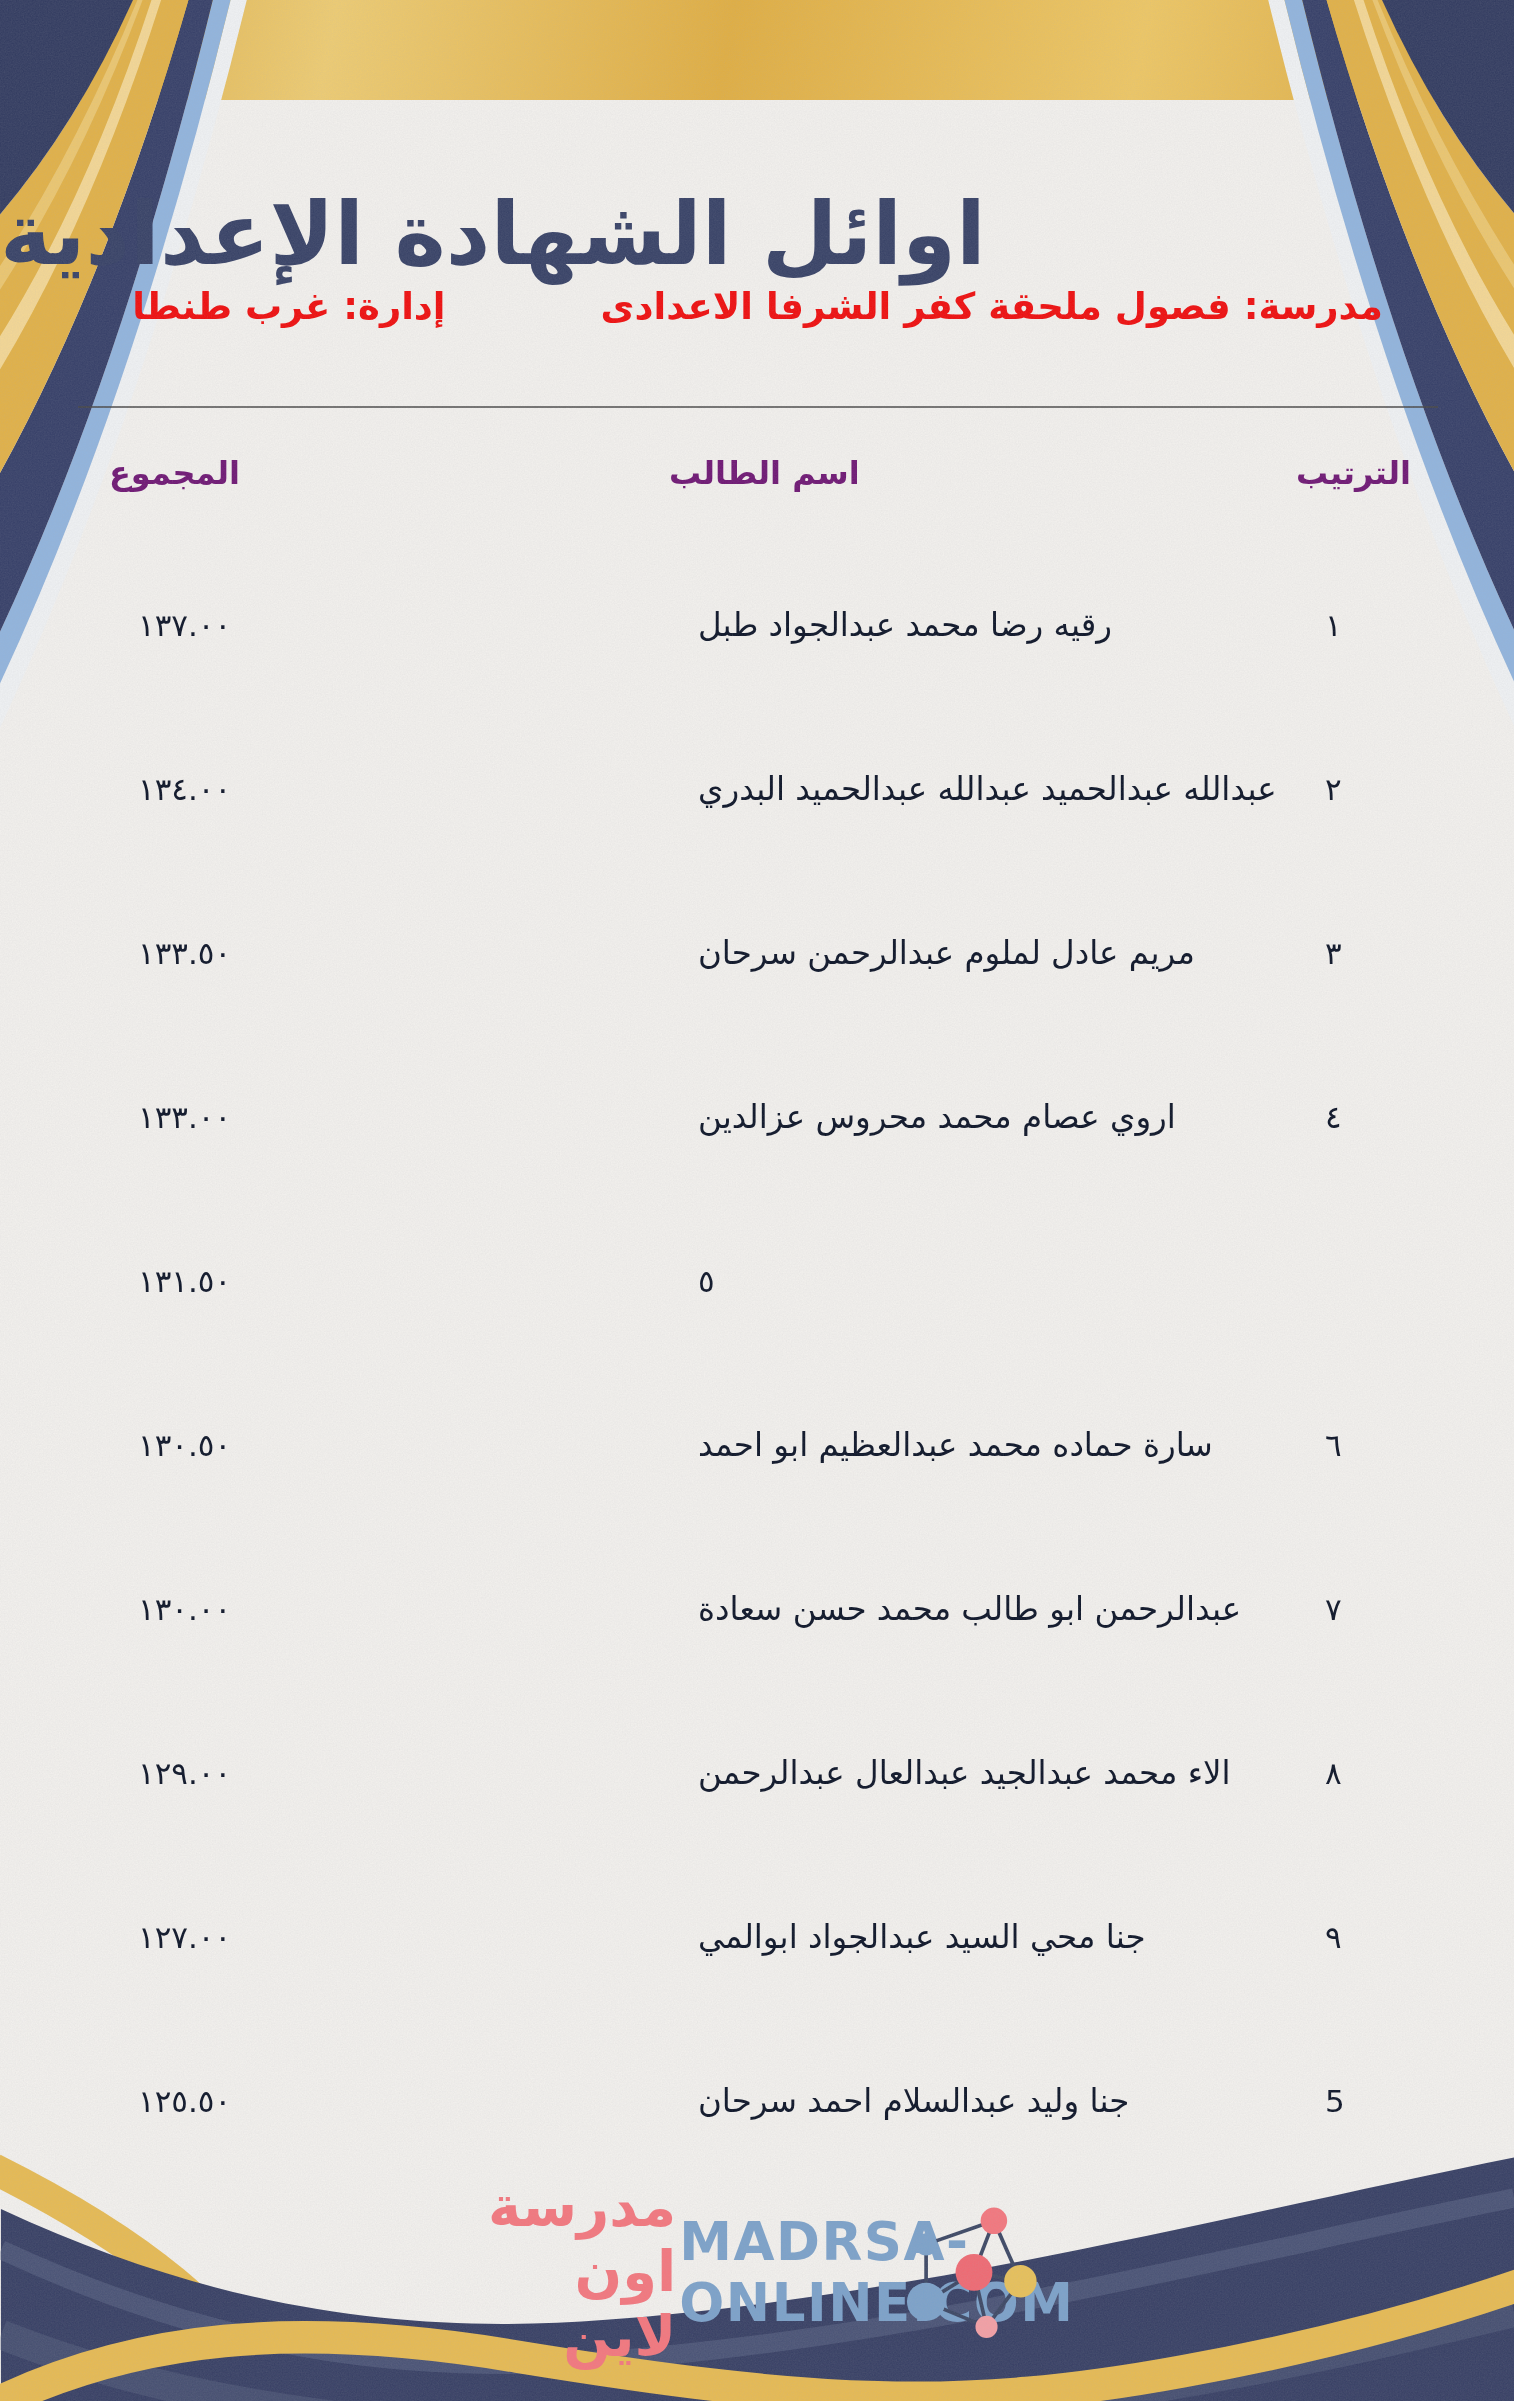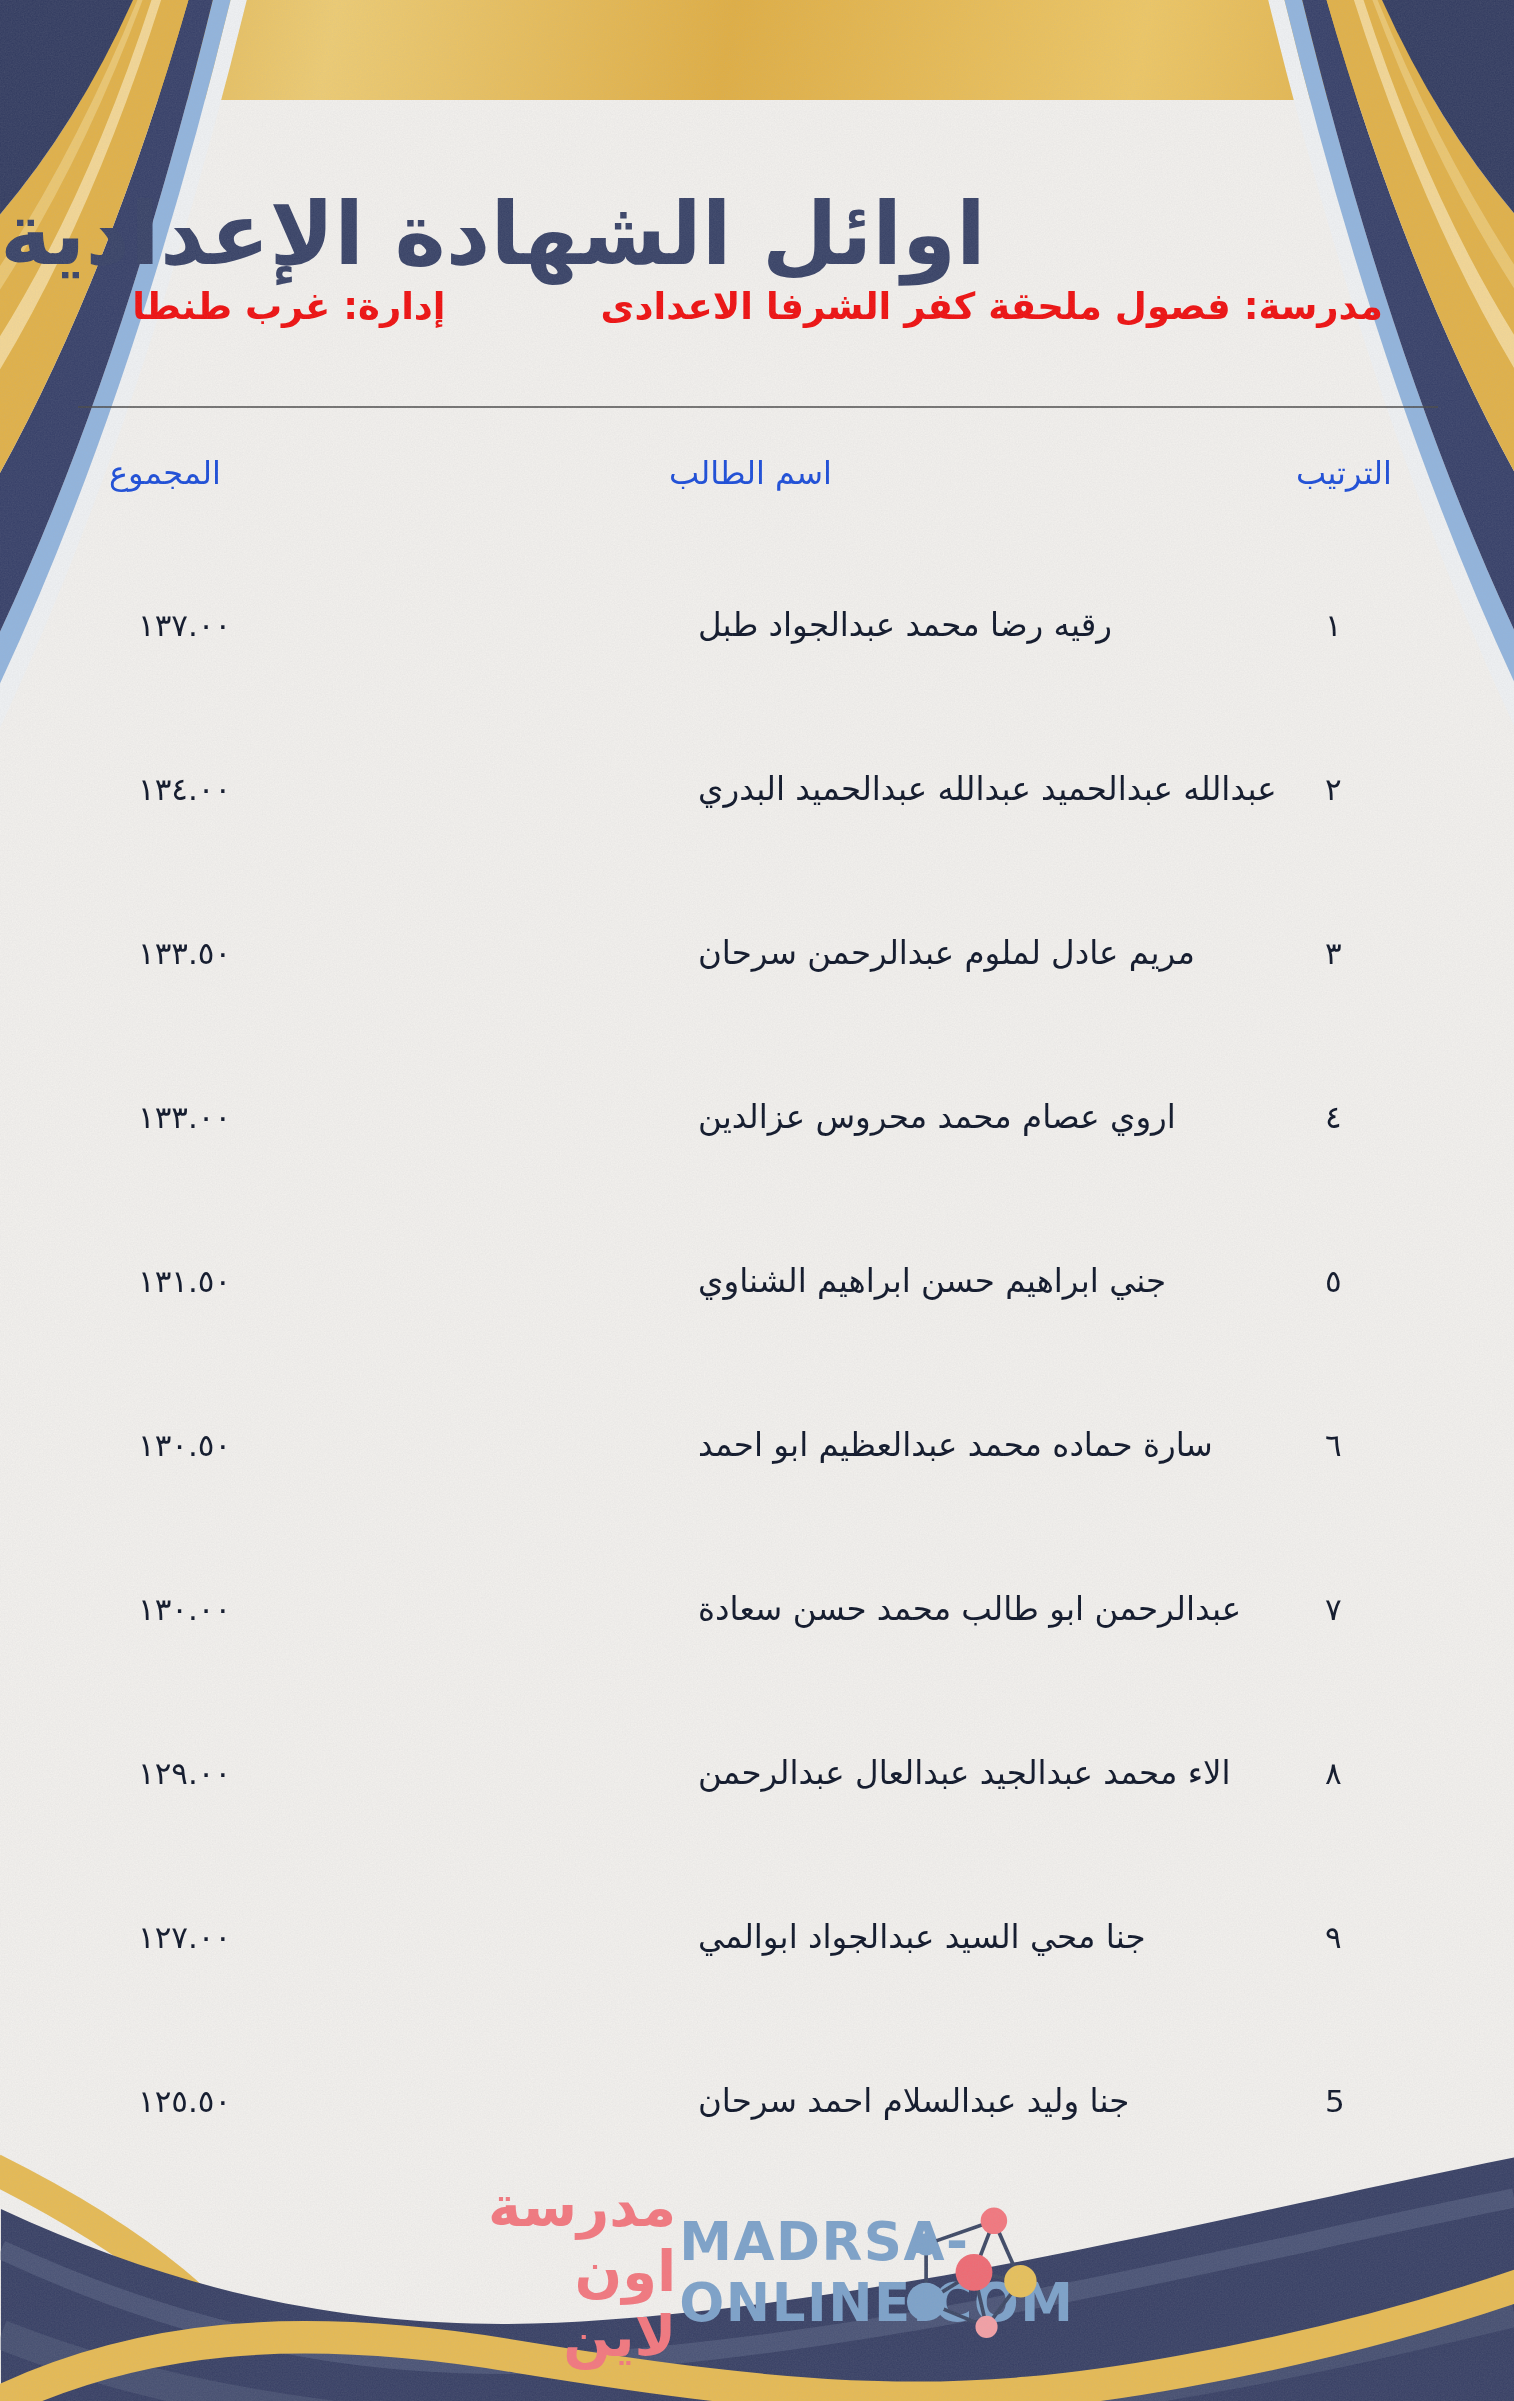--- a/index.html
+++ b/index.html
@@ -35,21 +35,21 @@
   }
   .divider{
     position:absolute;top:406px;left:78px;width:1360px;height:1.5px;
     background:#4a4a4a;opacity:.75;
   }
   
   .rowgrid{display:grid;grid-template-columns:669px 627px 219px;width:1515px;}
   .rowgrid>div{direction:rtl;text-align:left;white-space:nowrap;}
   .thead{
     position:absolute;top:410px;height:126px;align-items:center;
-    font-weight:400;font-size:32px;color:#1d4ed8;
+    font-weight:700;font-size:32px;color:#701a75;
   }
   .tbody{position:absolute;top:543px;left:0;}
   .trow{height:164px;align-items:center;font-size:32.5px;color:#0f172a;padding-left:29px;}
   .cell-total{padding-left:109px;font-size:31px;}
   .cell-rank{font-size:31px;}
   .head-total{padding-left:109px;}
   
   .footer{
     position:absolute;top:2174px;left:488px;
     display:flex;align-items:center;gap:13.3px;direction:ltr;
@@ -134,21 +134,20 @@
       <div class="cell-name">مريم عادل لملوم عبدالرحمن سرحان</div>
       <div class="cell-rank">٣</div>
     </div>
     <div class="rowgrid trow">
       <div class="cell-total">١٣٣.٠٠</div>
       <div class="cell-name">اروي عصام محمد محروس عزالدين</div>
       <div class="cell-rank">٤</div>
     </div>
     <div class="rowgrid trow">
       <div class="cell-total">١٣١.٥٠</div>
-      <div class="cell-name">جني ابراهيم حسن ابراهيم الشناوي</div>
       <div class="cell-rank">٥</div>
     </div>
     <div class="rowgrid trow">
       <div class="cell-total">١٣٠.٥٠</div>
       <div class="cell-name">سارة حماده محمد عبدالعظيم ابو احمد</div>
       <div class="cell-rank">٦</div>
     </div>
     <div class="rowgrid trow">
       <div class="cell-total">١٣٠.٠٠</div>
       <div class="cell-name">عبدالرحمن ابو طالب محمد حسن سعادة</div>

